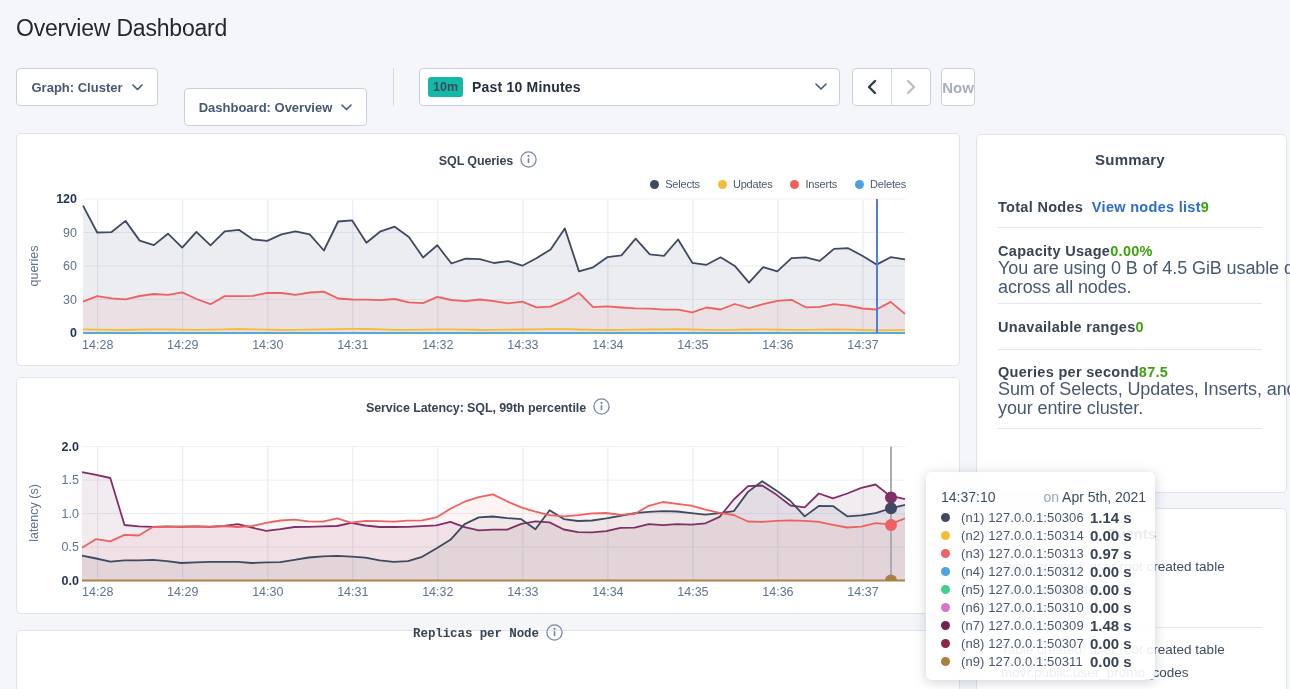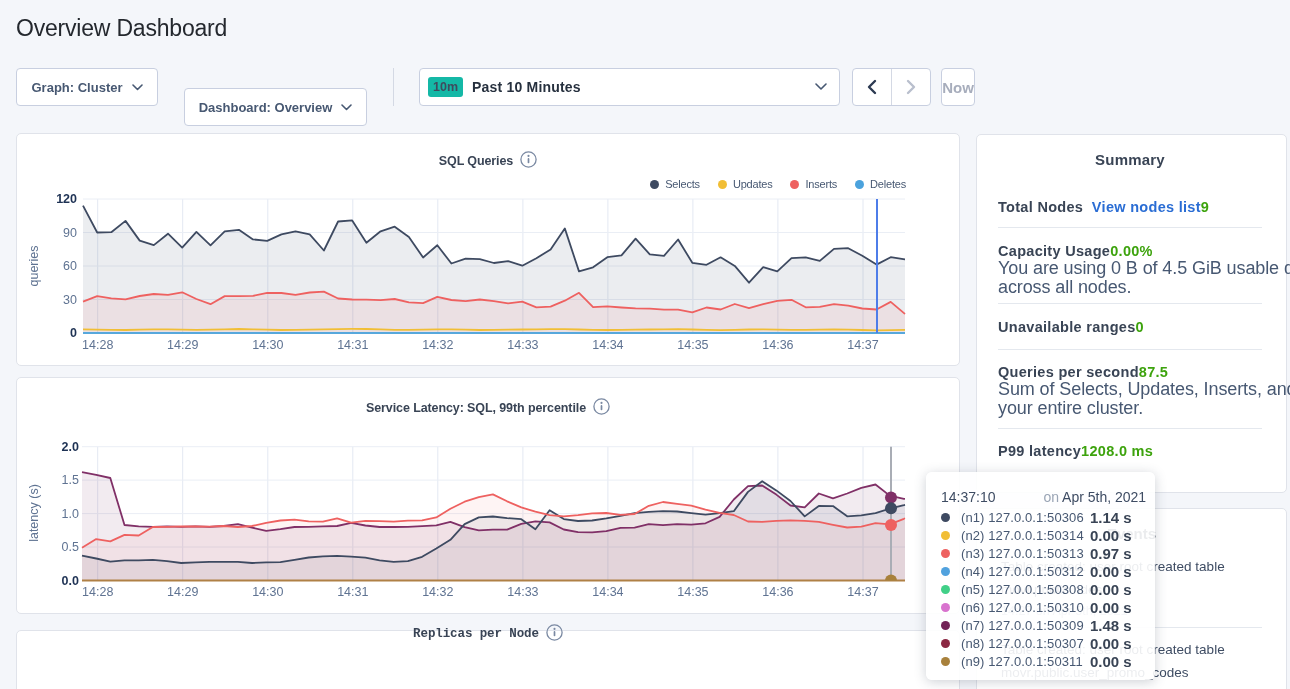--- a/index.html
+++ b/index.html
@@ -192,24 +192,20 @@
       <span class="shead">Unavailable ranges</span>
       <span class="sval">0</span>
     </div>
   <div class="sdiv" style="margin-top:14px;"></div>
   <div class="srow">
       <span class="shead">Queries per second</span>
       <span class="sval">87.5</span>
     </div>
   <div class="sdesc">Sum of Selects, Updates, Inserts, and Deletes across<br>your entire cluster.</div>
   <div class="sdiv" style="margin-top:11px;margin-bottom:14px;"></div>
-  <div class="srow">
-      <span class="shead">P99 latency</span>
-      <span class="sval">1208.0 ms</span>
-    </div>
 </div>
 
 <div class="card" style="left:976px;top:508px;width:311px;height:260px;padding:16px 24px 0 24px;">
   <div style="text-align:center;font-weight:bold;font-size:15px;color:#394455;">Events</div>
   <div class="ev" style="margin-top:13px;">Table created: user root created table movr.public.rides</div>
   <div style="font-size:12.5px;color:#97A1B5;margin-top:3px;line-height:15px;">14:27 on Apr 5th, 2021</div>
   <div style="border-top:1px solid #E4E8EE;margin:8px 0 10px;"></div>
   <div class="ev">Table created: user root created table movr.public.user_promo_codes</div>
 </div>
 

